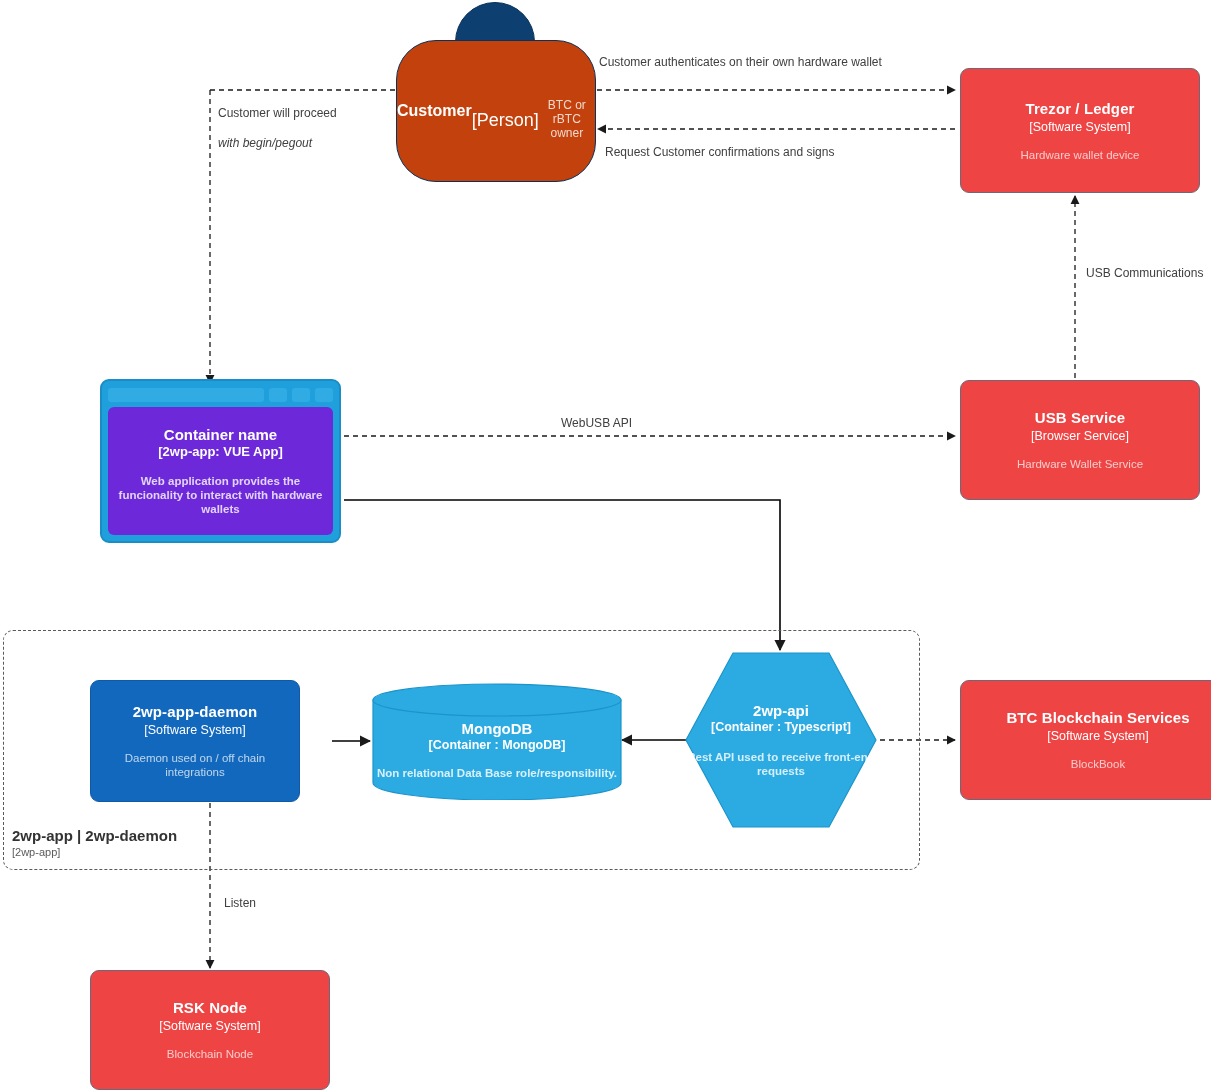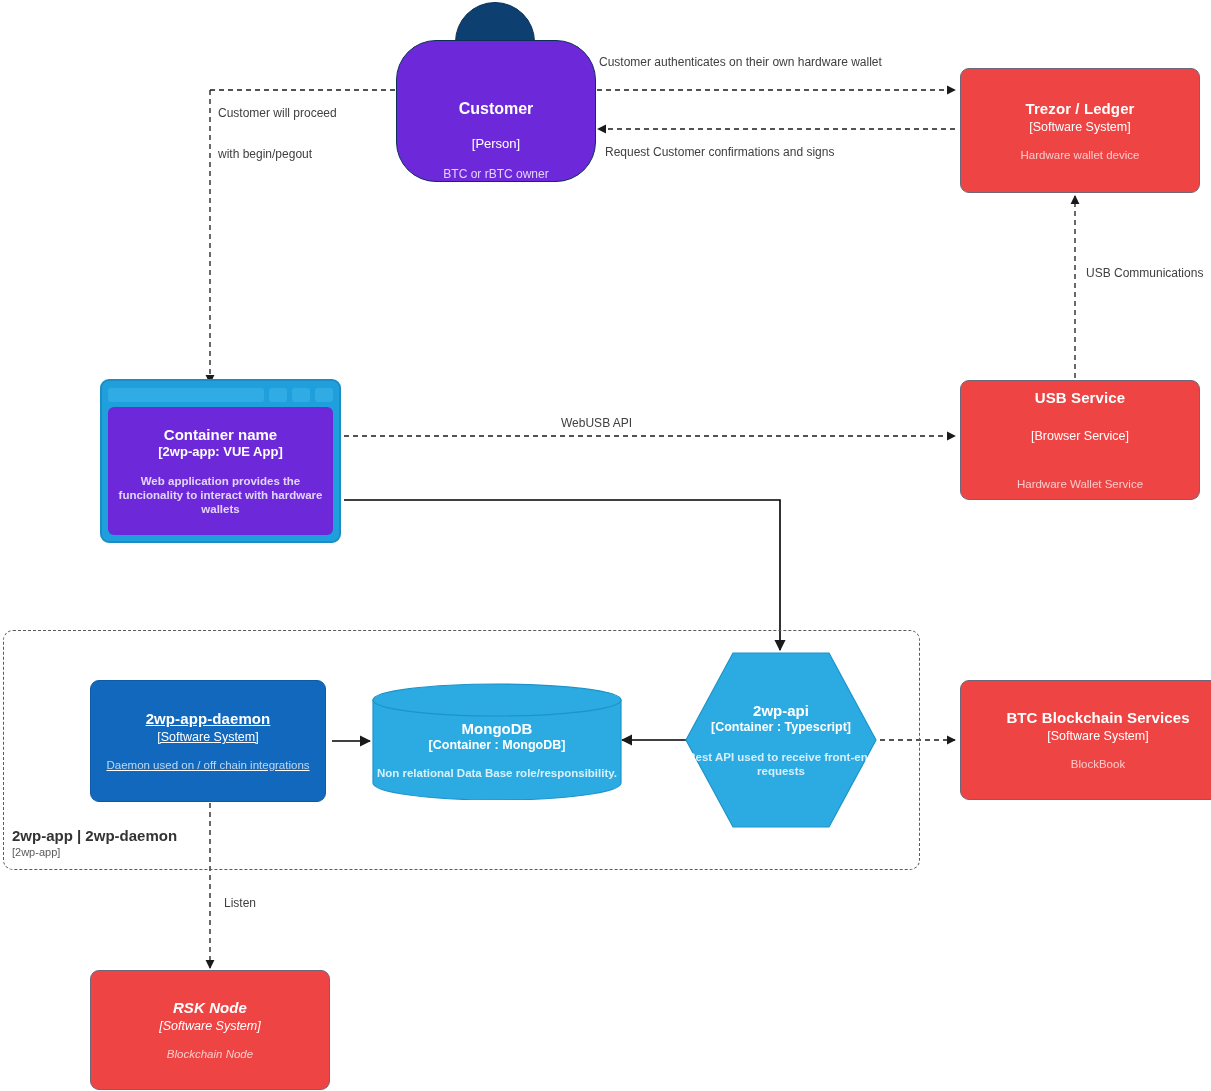--- a/index.html
+++ b/index.html
@@ -81,32 +81,32 @@
     border-radius: 50%;
     background: #0d3f70;
     border: 1px solid #0a3157;
   }
   .person-body {
     position: absolute;
     left: 0;
     top: 38px;
     width: 100%;
     height: 140px;
-    background: #6d28d9;
+    background: #c2410c;
     border: 1px solid #0a3157;
     border-radius: 40px;
     display: flex;
-    flex-direction: column;
-    align-items: center;
-    justify-content: flex-end;
+    flex-direction: row;
+    align-items: center;
+    justify-content: space-between;
     text-align: center;
     color: #fff;
   }
   .person-body .n-title { font-weight: bold; font-size: 16px; }
-  .person-body .n-type  { font-size: 13px; margin-top: 18px; }
+  .person-body .n-type  { font-size: 18px; margin-top: 18px; }
   .person-body .n-desc  { font-size: 12px; margin-top: 16px; color: rgba(255,255,255,0.80); }
 
   
   .browser {
     position: absolute;
     background: #1fa0dd;
     border: 2px solid #1a8ec4;
     border-radius: 9px;
     box-sizing: border-box;
     padding: 6px;
@@ -281,21 +281,21 @@
       <path d="M 210 803 L 210 968" fill="none" stroke="#1a1a1a" stroke-width="1.3" stroke-dasharray="5,4" marker-end="url(#arrow)"></path>
     </g>
   </svg>
 
   <div class="edge-label" style="left:599px; top:52px;">Customer authenticates on their own hardware wallet</div>
 
   <div class="edge-label" style="left:605px; top:142px;">Request Customer confirmations and signs</div>
 
   <div class="edge-label" style="left:218px; top:103px;">Customer will proceed</div>
 
-  <div class="edge-label" style="left:218px; top:144px;">with begin/pegout</div>
+  <div class="edge-label" style="left:218px; top:133px;font-style:italic;">with begin/pegout</div>
 
   <div class="edge-label" style="left:1086px; top:263px;">USB Communications</div>
 
   <div class="edge-label" style="left:561px; top:413px;">WebUSB API</div>
 
   <div class="edge-label" style="left:224px; top:893px;">Listen</div>
 
   <div class="boundary" style="left:3px; top:630px; width:917px; height:240px;"></div>
   <div class="boundary-label" style="left:12px; top:826px; width:260px;">
     <div class="b-name">2wp-app | 2wp-daemon</div>
@@ -310,41 +310,41 @@
       <div class="n-desc">BTC or rBTC owner</div>
     </div>
   </div>
 
   <div class="node sys" style="left:960px; top:68px; width:240px; height:125px;">
     <div class="n-title">Trezor / Ledger</div>
     <div class="n-type">[Software System]</div>
     <div class="n-desc">Hardware wallet device</div>
   </div>
 
-  <div class="node sys" style="left:960px; top:380px; width:240px; height:120px;gap:20px;">
+  <div class="node sys" style="left:960px; top:380px; width:240px; height:120px;">
     <div class="n-title">USB Service</div>
     <div class="n-type">[Browser Service]</div>
     <div class="n-desc">Hardware Wallet Service</div>
   </div>
 
   <div class="browser" style="left:100px; top:379px; width:241px; height:164px;">
     <div class="browser-bar">
       <div class="bar-long"></div>
       <div class="bar-dot"></div>
       <div class="bar-dot"></div>
       <div class="bar-dot"></div>
     </div>
     <div class="browser-body">
       <div class="n-title">Container name</div>
       <div class="n-type">[2wp-app: VUE App]</div>
       <div class="n-desc">Web application provides the funcionality to interact with hardware wallets</div>
     </div>
   </div>
 
-  <div class="node cont-blue" style="left:90px; top:680px; width:236px; height:122px;text-decoration:underline;">
+  <div class="node cont-blue" style="left:90px; top:680px; width:210px; height:122px;">
     <div class="n-title">2wp-app-daemon</div>
     <div class="n-type">[Software System]</div>
     <div class="n-desc">Daemon used on / off chain integrations</div>
   </div>
 
   <div class="cyl-wrap" style="left:372px; top:683px; width:250px; height:117px;">
     <svg class="cyl-svg" width="250" height="117" viewBox="0 0 250 117" xmlns="http://www.w3.org/2000/svg">
       <path d="M 1 17 L 1 100 A 124 17 0 0 0 249 100 L 249 17 Z" fill="#2cabe3" stroke="#1c94c9" stroke-width="1.2"></path>
       <ellipse cx="125" cy="17" rx="124" ry="16" fill="#2cabe3" stroke="#1c94c9" stroke-width="1.2"></ellipse>
     </svg>
@@ -365,19 +365,19 @@
       <div class="n-desc">Rest API used to receive front-end requests</div>
     </div>
   </div>
 
   <div class="node sys" style="left:960px; top:680px; width:276px; height:120px;">
     <div class="n-title">BTC Blockchain Services</div>
     <div class="n-type">[Software System]</div>
     <div class="n-desc">BlockBook</div>
   </div>
 
-  <div class="node sys" style="left:90px; top:970px; width:240px; height:120px;font-style:italic;">
+  <div class="node sys" style="left:90px; top:970px; width:240px; height:120px;">
     <div class="n-title">RSK Node</div>
     <div class="n-type">[Software System]</div>
     <div class="n-desc">Blockchain Node</div>
   </div>
 
 </div>
 
 </body></html>

